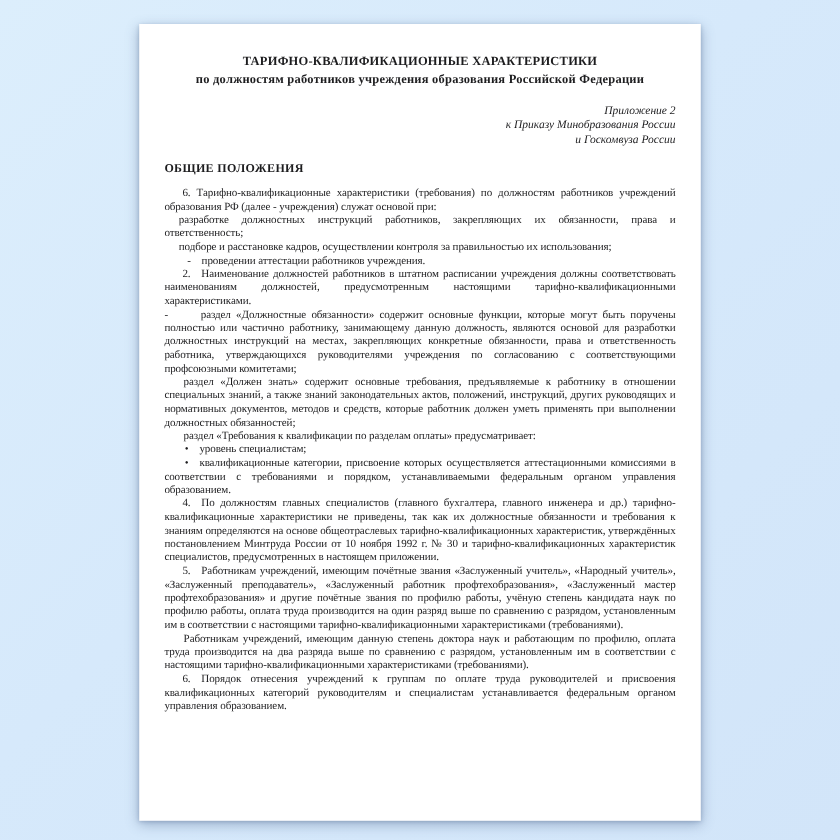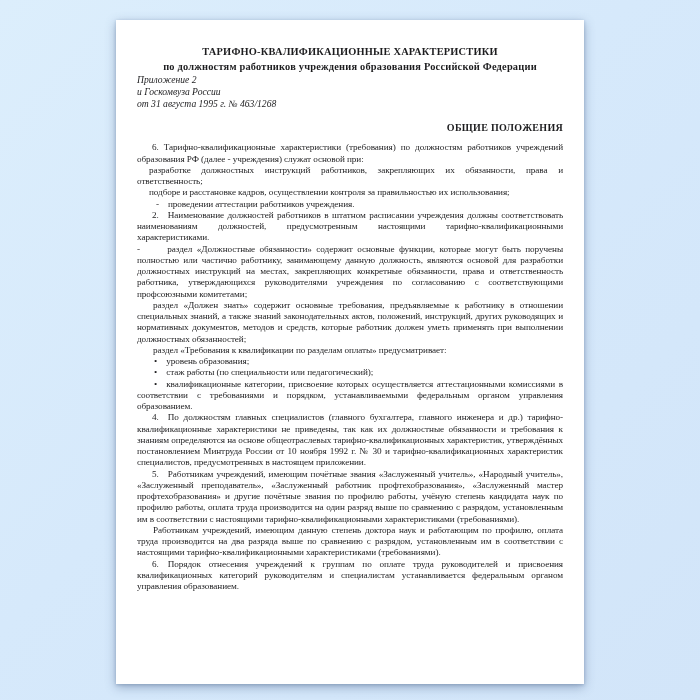--- a/index.html
+++ b/index.html
@@ -25,27 +25,29 @@
     overflow: hidden;
   }
   .doc-title {
     text-align: center;
     font-weight: bold;
     font-size: 10.4px;
     line-height: 15px;
     letter-spacing: 0.2px;
   }
   .appendix {
+    margin-top: 13px;
+    text-align: right;
     font-style: italic;
     font-size: 9.6px;
     line-height: 11.8px;
   }
   .section-heading {
     margin-top: 13px;
-    text-align: right;
+    text-align: left;
     font-weight: bold;
     font-size: 10px;
     letter-spacing: 0.3px;
   }
   .body-text {
     margin-top: 9px;
     font-size: 9.2px;
     line-height: 11.25px;
     letter-spacing: -0.08px;
     text-align: justify;
@@ -62,36 +64,35 @@
 <body>
 
 <div class="page">
   <div class="doc-title">
     <div>ТАРИФНО-КВАЛИФИКАЦИОННЫЕ ХАРАКТЕРИСТИКИ</div>
     <div>по должностям работников учреждения образования Российской Федерации</div>
   </div>
 
   <div class="appendix">
     <div>Приложение 2</div>
+    <div>к Приказу Минобразования России</div>
     <div>и Госкомвуза России</div>
-    <div>от 31 августа 1995 г. № 463/1268</div>
   </div>
 
   <div class="section-heading">ОБЩИЕ ПОЛОЖЕНИЯ</div>
 
   <div class="body-text">
       <p class="st-num">6. Тарифно-квалификационные характеристики (требования) по должностям работников учреждений образования РФ (далее - учреждения) служат основой при:</p>
       <p class="st-plain">разработке должностных инструкций работников, закрепляющих их обязанности, права и ответственность;</p>
       <p class="st-plain">подборе и расстановке кадров, осуществлении контроля за правильностью их использования;</p>
       <p class="st-dash">-  проведении аттестации работников учреждения.</p>
       <p class="st-num">2.  Наименование должностей работников в штатном расписании учреждения должны соответствовать наименованиям должностей, предусмотренным настоящими тарифно-квалификационными характеристиками.</p>
       <p class="st-dash-wide">-   раздел «Должностные обязанности» содержит основные функции, которые могут быть поручены полностью или частично работнику, занимающему данную должность, являются основой для разработки должностных инструкций на местах, закрепляющих конкретные обязанности, права и ответственность работника, утверждающихся руководителями учреждения по согласованию с соответствующими профсоюзными комитетами;</p>
       <p class="st-plain2">раздел «Должен знать» содержит основные требования, предъявляемые к работнику в отношении специальных знаний, а также знаний законодательных актов, положений, инструкций, других руководящих и нормативных документов, методов и средств, которые работник должен уметь применять при выполнении должностных обязанностей;</p>
       <p class="st-plain2">раздел «Требования к квалификации по разделам оплаты» предусматривает:</p>
-      <p class="st-bullet">•  уровень образования;</p>
-      <p class="st-bullet">•  стаж работы (по специальности или педагогический);</p>
+      <p class="st-bullet">•  уровень специалистам;</p>
       <p class="st-bullet">•  квалификационные категории, присвоение которых осуществляется аттестационными комиссиями в соответствии с требованиями и порядком, устанавливаемыми федеральным органом управления образованием.</p>
       <p class="st-num">4.  По должностям главных специалистов (главного бухгалтера, главного инженера и др.) тарифно-квалификационные характеристики не приведены, так как их должностные обязанности и требования к знаниям определяются на основе общеотраслевых тарифно-квалификационных характеристик, утверждённых постановлением Минтруда России от 10 ноября 1992 г. № 30 и тарифно-квалификационных характеристик специалистов, предусмотренных в настоящем приложении.</p>
       <p class="st-num">5.  Работникам учреждений, имеющим почётные звания «Заслуженный учитель», «Народный учитель», «Заслуженный преподаватель», «Заслуженный работник профтехобразования», «Заслуженный мастер профтехобразования» и другие почётные звания по профилю работы, учёную степень кандидата наук по профилю работы, оплата труда производится на один разряд выше по сравнению с разрядом, установленным им в соответствии с настоящими тарифно-квалификационными характеристиками (требованиями).</p>
       <p class="st-plain2">Работникам учреждений, имеющим данную степень доктора наук и работающим по профилю, оплата труда производится на два разряда выше по сравнению с разрядом, установленным им в соответствии с настоящими тарифно-квалификационными характеристиками (требованиями).</p>
       <p class="st-num">6.  Порядок отнесения учреждений к группам по оплате труда руководителей и присвоения квалификационных категорий руководителям и специалистам устанавливается федеральным органом управления образованием.</p>
     </div>
 </div>
 
 </body></html>

